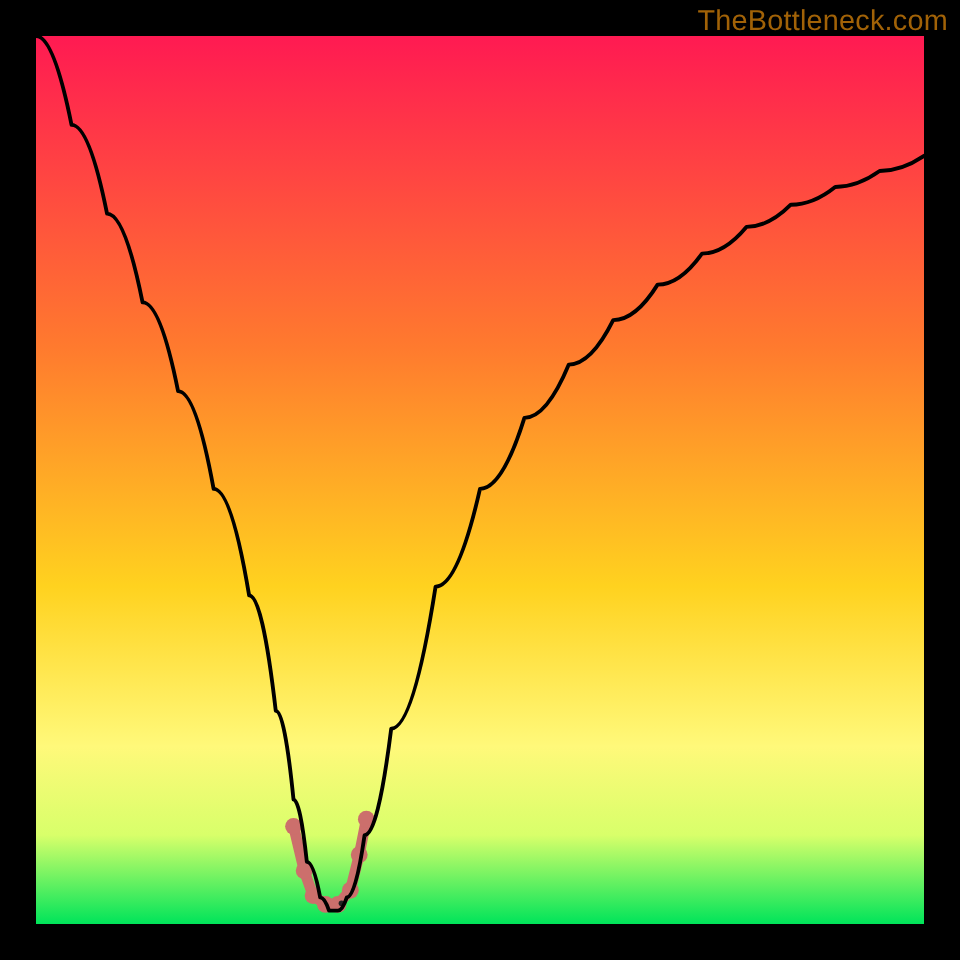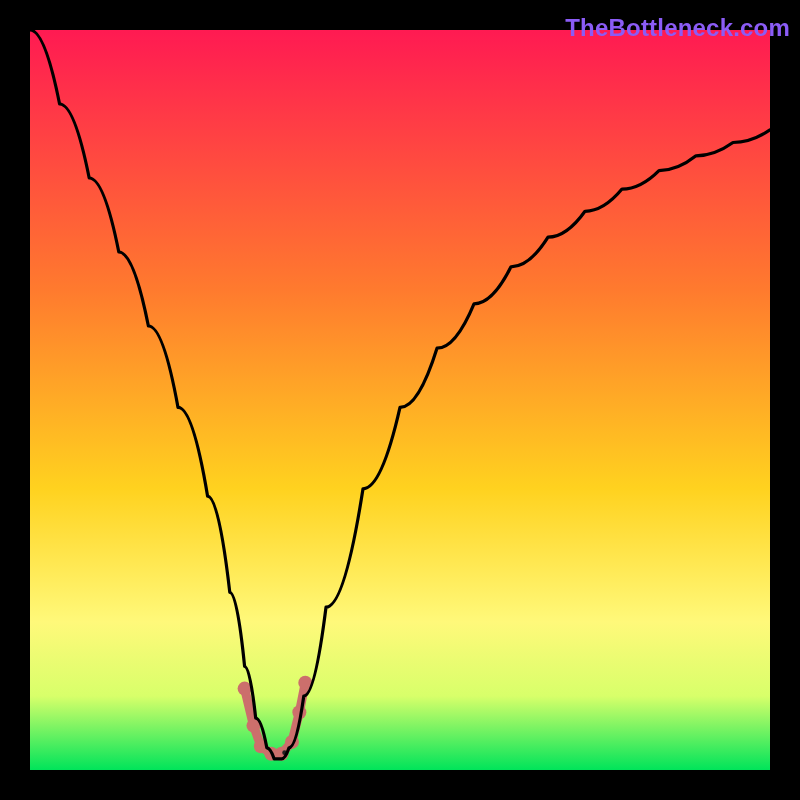--- a/index.html
+++ b/index.html
@@ -23,27 +23,26 @@
     position: absolute;
     left: 0;
     top: 0;
     width: 740px;
     height: 740px;
   }
   .watermark {
     position: absolute;
     top: 4px;
     right: 10px;
-    color: #8b5cf6;
+    color: #a16207;
     font-size: 24px;
-    font-weight: 700;
+    font-weight: 400;
     letter-spacing: 0.2px;
     z-index: 20;
     user-select: none;
-    margin-top: 10px;
   }
   svg { display: block; }
 </style>
 </head>
 <body>
 
 <div class="watermark">TheBottleneck.com</div>
 
 <div class="frame">
   <svg class="plot-area" viewBox="0 0 740 740" preserveAspectRatio="none">

